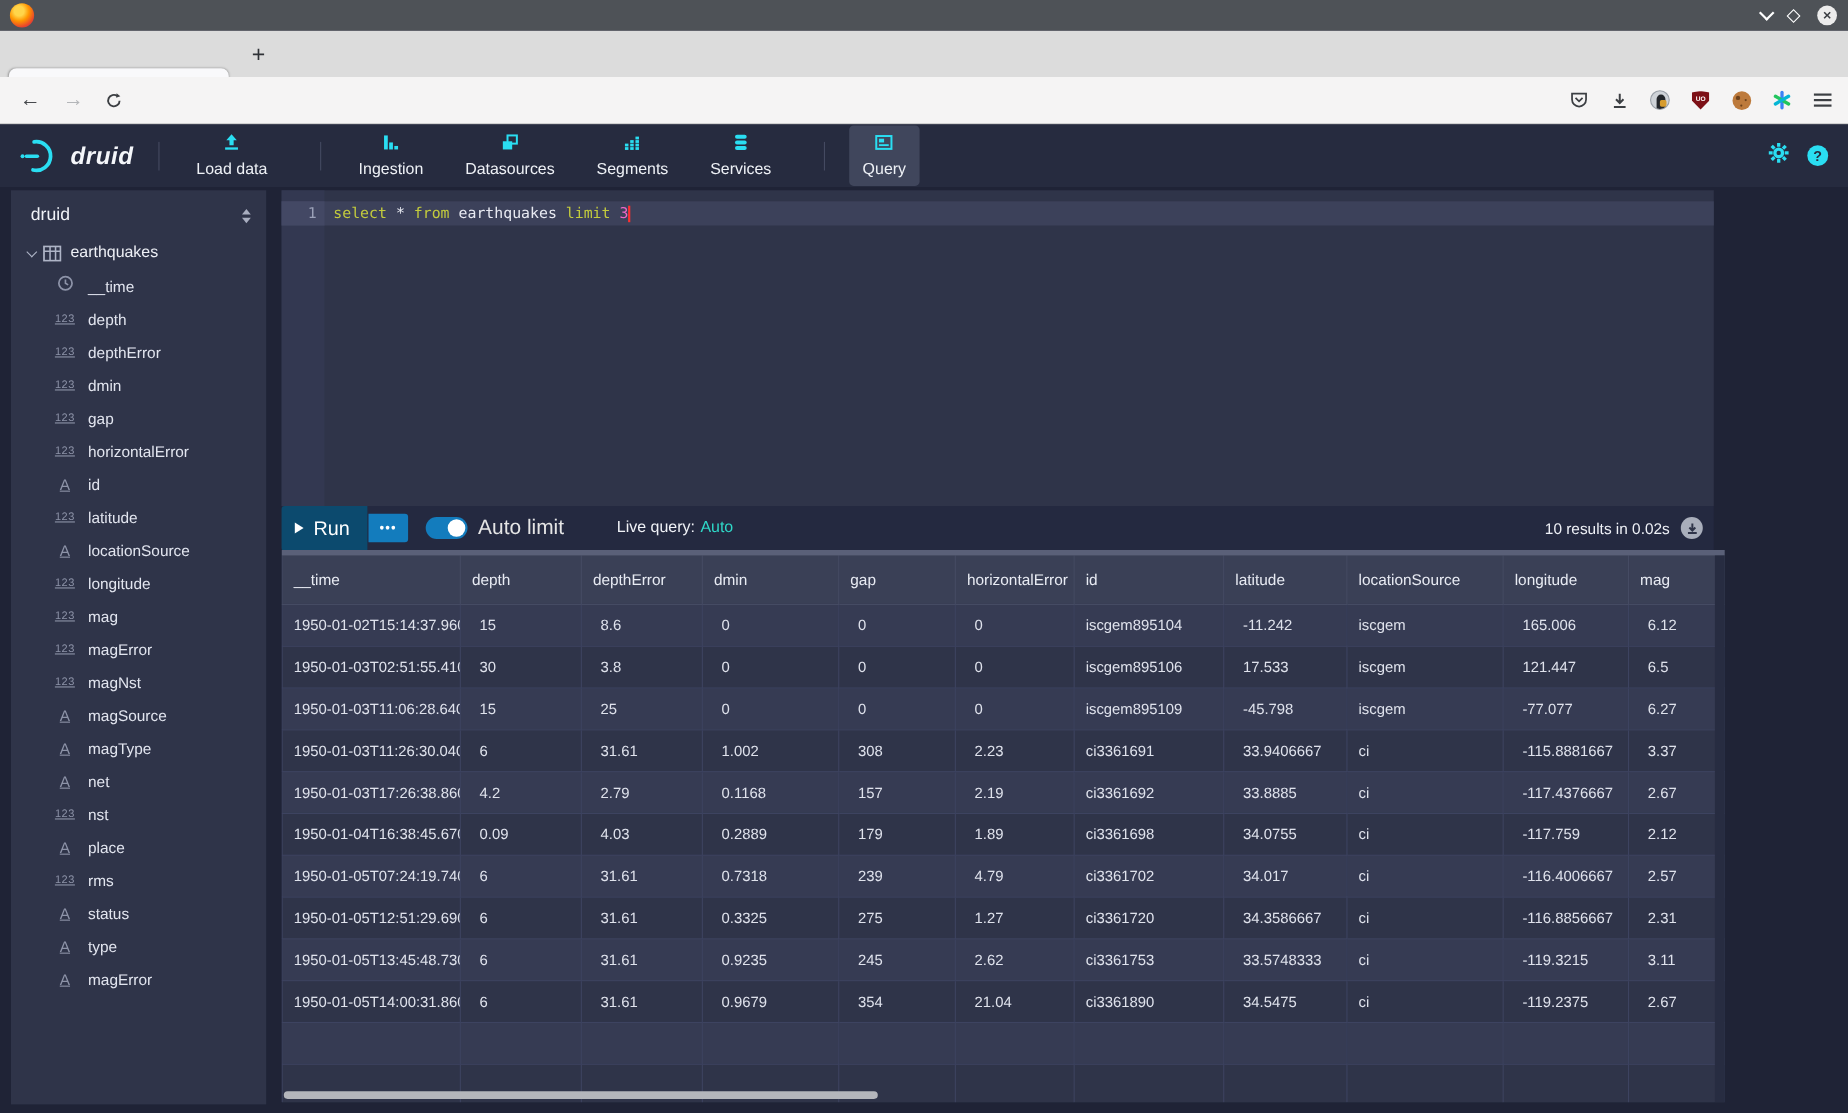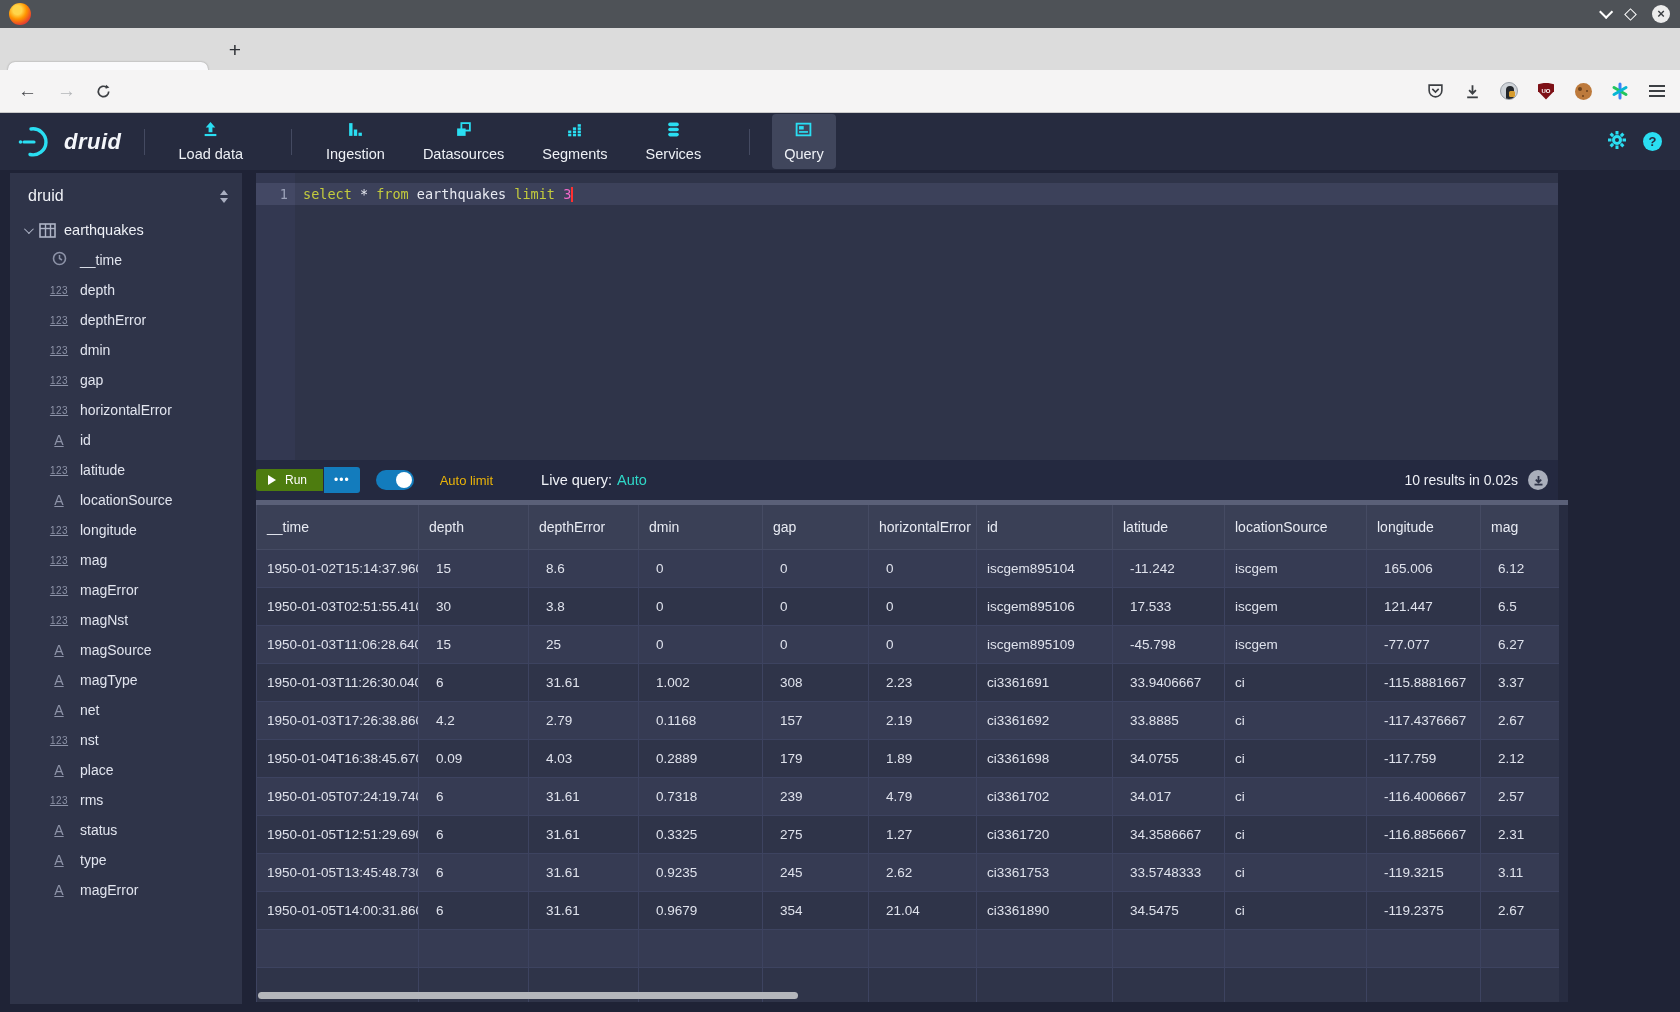--- a/index.html
+++ b/index.html
@@ -94,28 +94,28 @@
   #line-no { position:absolute; left:0; top:13px; width:32px; text-align:right; color:#9ba1b8; }
   #code-line { position:absolute; left:47px; top:13px; white-space:pre; }
   .tok-keyword { color:#c3cb3d; }
   .tok-plain { color:#e8eaf2; }
   .tok-number { color:#ee68c8; }
   #cursor { display:inline-block; width:2px; height:15px; background:#ff3030; vertical-align:text-bottom; }
 
   
   #runbar { position:absolute; left:256px; top:460px; width:1302px; height:40px; background:#242940;
             display:flex; align-items:center; }
-  #run-btn { height:22px; background:#4d7c0f; border-radius:3px 0 0 3px; color:#fff; font-size:12px;
+  #run-btn { height:41px; background:#0c4a6e; border-radius:3px 0 0 3px; color:#fff; font-size:18px;
              display:flex; align-items:center; padding:0 16px 0 12px; gap:9px; }
   #run-btn .play { width:0; height:0; border-left:8px solid #fff; border-top:5px solid transparent; border-bottom:5px solid transparent; }
   #more-btn { height:26px; background:#137cbd; border-radius:0 3px 3px 0; color:#fff; margin-left:1px;
               display:flex; align-items:center; padding:0 10px; font-size:12px; letter-spacing:1px; }
   #auto-toggle { width:38px; height:20px; border-radius:10px; background:#137cbd; margin-left:16px; position:relative; }
   #auto-toggle::after { content:""; position:absolute; right:2px; top:2px; width:16px; height:16px; border-radius:50%; background:#fff; }
-  #auto-limit-lbl { color:#eab308; font-size:13px; margin-left:26px; }
+  #auto-limit-lbl { color:#e5e5e5; font-size:19px; margin-left:10px; }
   #live-query { color:#f0f2f7; font-size:14.5px; margin-left:48px; }
   #live-query .val { color:#2fd8c8; margin-left:5px; }
   #result-stats { position:absolute; right:40px; color:#eef0f6; font-size:14px; }
   #dl-icon { position:absolute; right:10px; width:20px; height:20px; border-radius:50%; background:#a9aebb;
              display:flex; align-items:center; justify-content:center; }
 
   
   #results { position:absolute; left:256px; top:500px; width:1312px; height:502px; background:#2f3449; overflow:hidden; }
   #results-topbar { position:absolute; left:0; top:0; width:1312px; height:5px; background:#5a6078; }
   table#grid { border-collapse:collapse; table-layout:fixed; width:1312px; margin-top:5px; }

